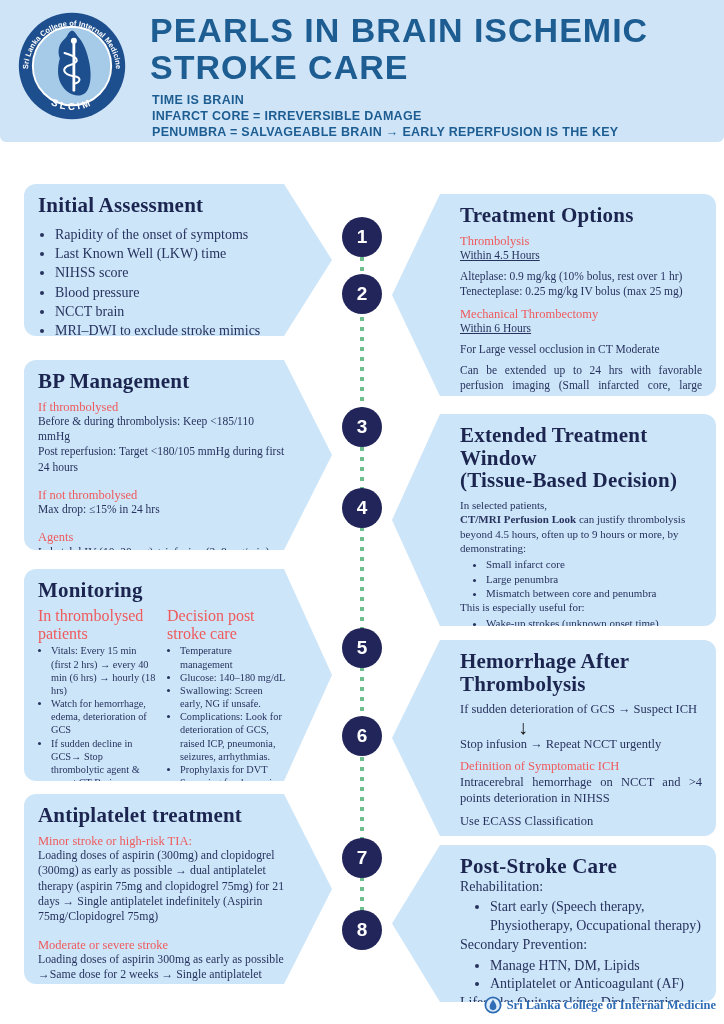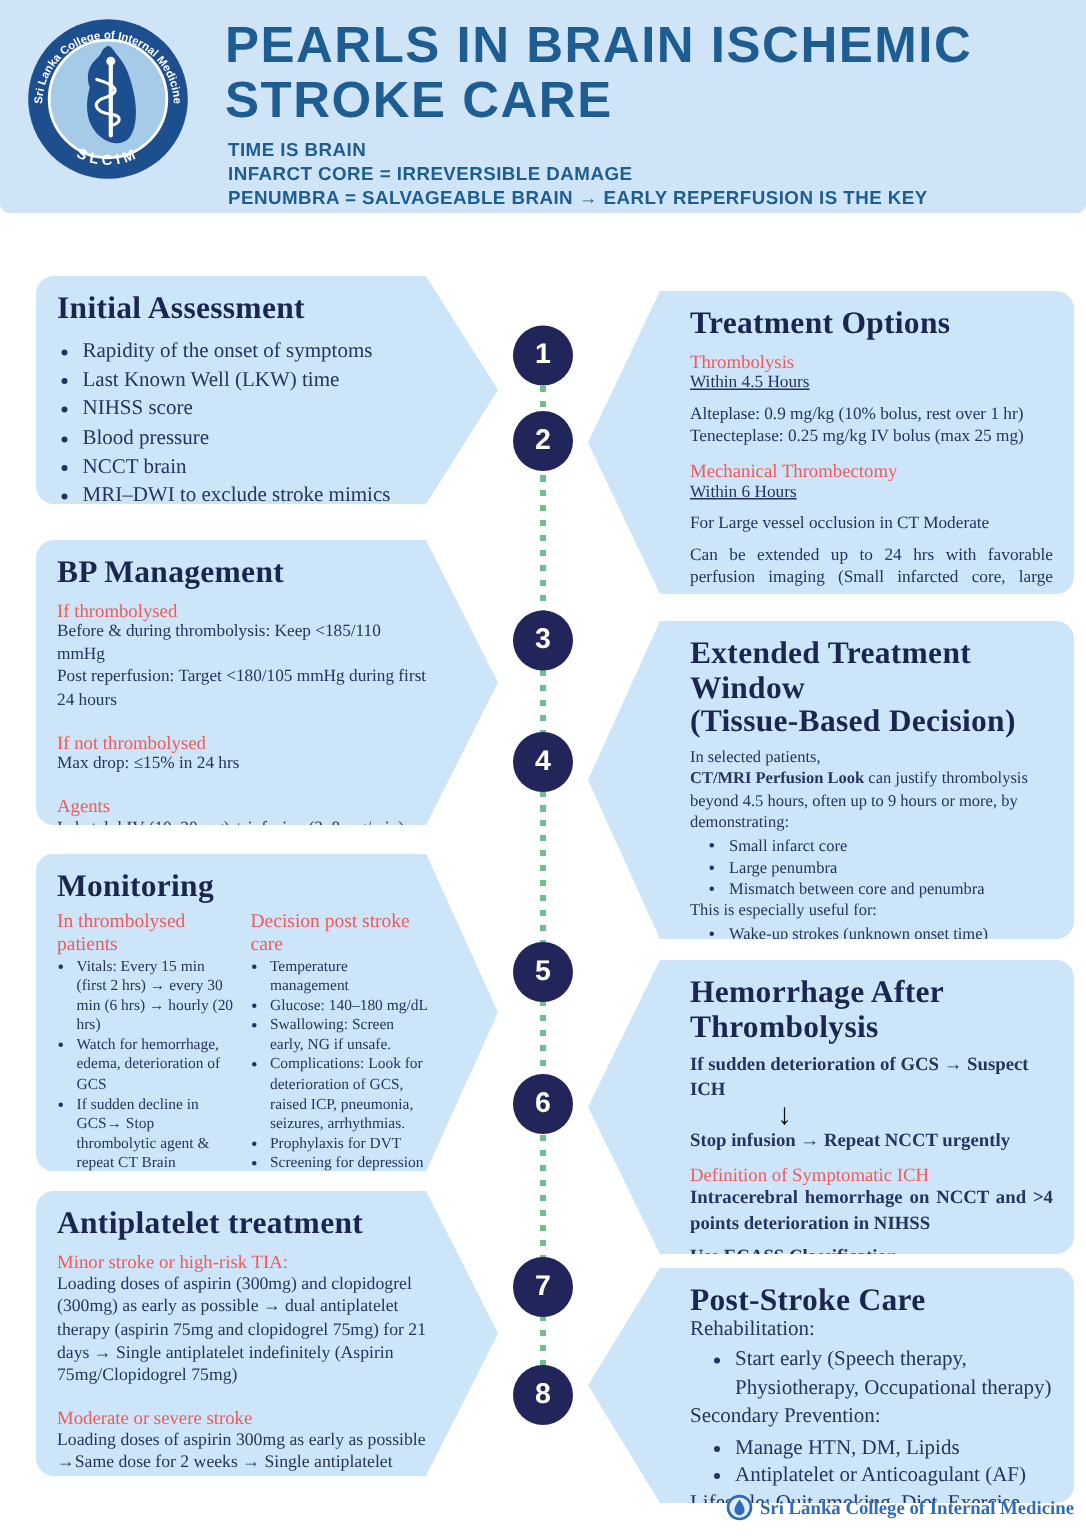--- a/index.html
+++ b/index.html
@@ -54,23 +54,23 @@
   .bold{font-weight:700;}
   ul{margin:2px 0 0;padding-left:17px;}
   ul li{margin:0;}
   .gap{height:6px;}
   
   .b1 ul{font-size:14px;line-height:1.38;margin-top:8px;}
   .b4 .txt{font-size:11px;line-height:1.3;}
   .b4 ul{font-size:11px;line-height:1.3;padding-left:26px;}
   .b5 .cols{display:flex;gap:10px;margin-top:2px;}
   .b5 .col{flex:1;font-size:10.3px;line-height:1.28;}
-  .b5 .red{font-size:13px;margin-top:3px;}
+  .b5 .red{font-size:16px;margin-top:3px;}
   .b5 ul{padding-left:13px;margin-top:1px;font-size:10.3px;line-height:1.28;}
-  .b6 .txt{font-size:12.5px;font-weight:bold;}
+  .b6 .txt{font-size:12.5px;}
   .b6 .arrow{font-size:20px;font-weight:800;color:#111;margin:0 0 0 58px;line-height:0.9;}
   .b7 .txt{font-size:11.8px;line-height:1.3;}
   .b8 .txt{font-size:14px;line-height:1.34;}
   .b8 ul{font-size:14px;line-height:1.34;padding-left:30px;}
   
   .footer{position:absolute;left:0;top:996px;width:716px;display:flex;
           justify-content:flex-end;align-items:center;gap:5px;}
   .footer span{color:var(--footer-blue);font-weight:700;font-size:12.5px;}
 </style>
 </head>
@@ -178,21 +178,21 @@
     </ul>
 
   </div>
 
   <div class="box left b5">
     <h2>Monitoring</h2>
     <div class="cols">
       <div class="col">
         <div class="red">In thrombolysed patients</div>
         <ul>
-          <li>Vitals: Every 15 min (first 2 hrs) → every 30 min (6 hrs) → hourly (20 hrs)</li>
+          <li>Vitals: Every 15 min (first 2 hrs) → every 40 min (6 hrs) → hourly (18 hrs)</li>
           <li>Watch for hemorrhage, edema, deterioration of GCS</li>
           <li>If sudden decline in GCS→ Stop thrombolytic agent &amp; repeat CT Brain</li>
         </ul>
         <div class="gap"></div>
         <div>Antiplatelet after thrombolysis:</div>
 
       </div>
       <div class="col">
         <div class="red">Decision post stroke care</div>
         <ul>

